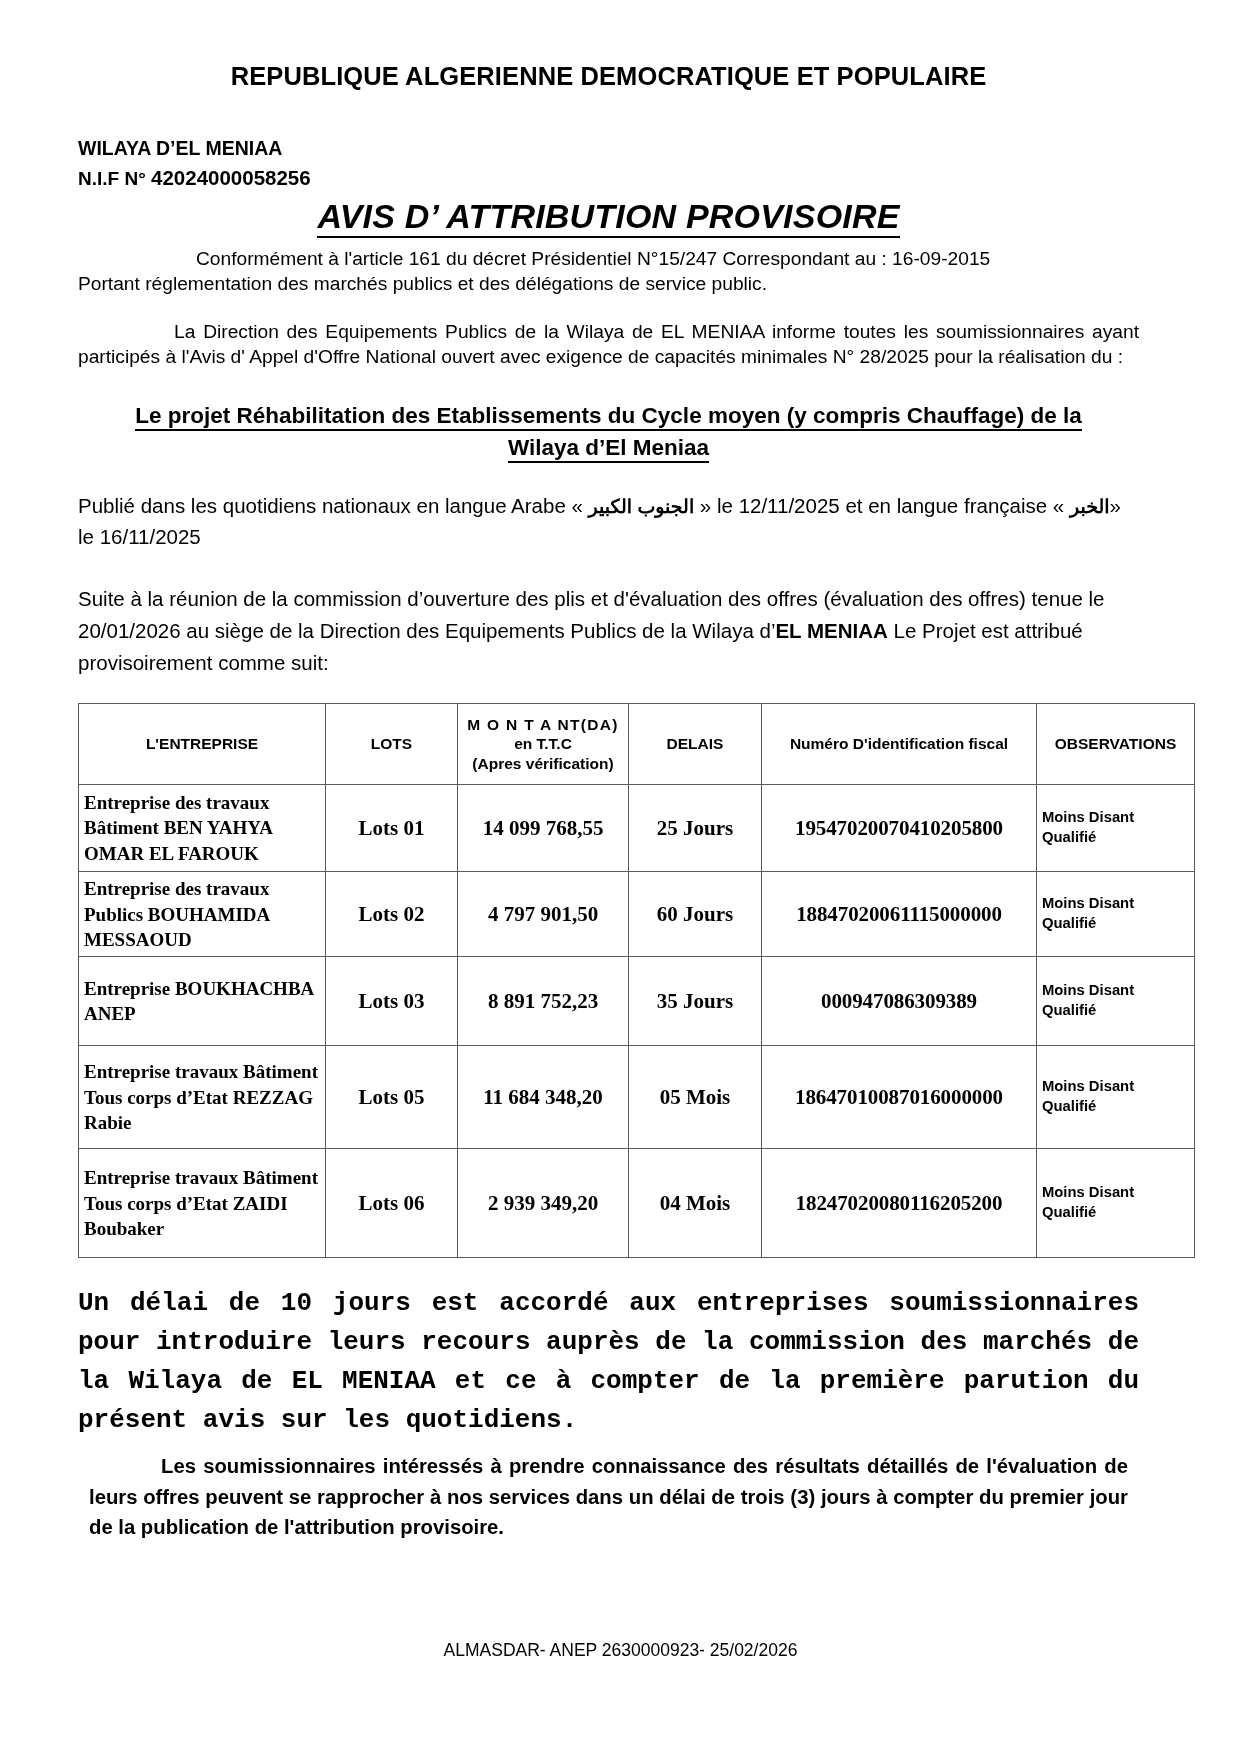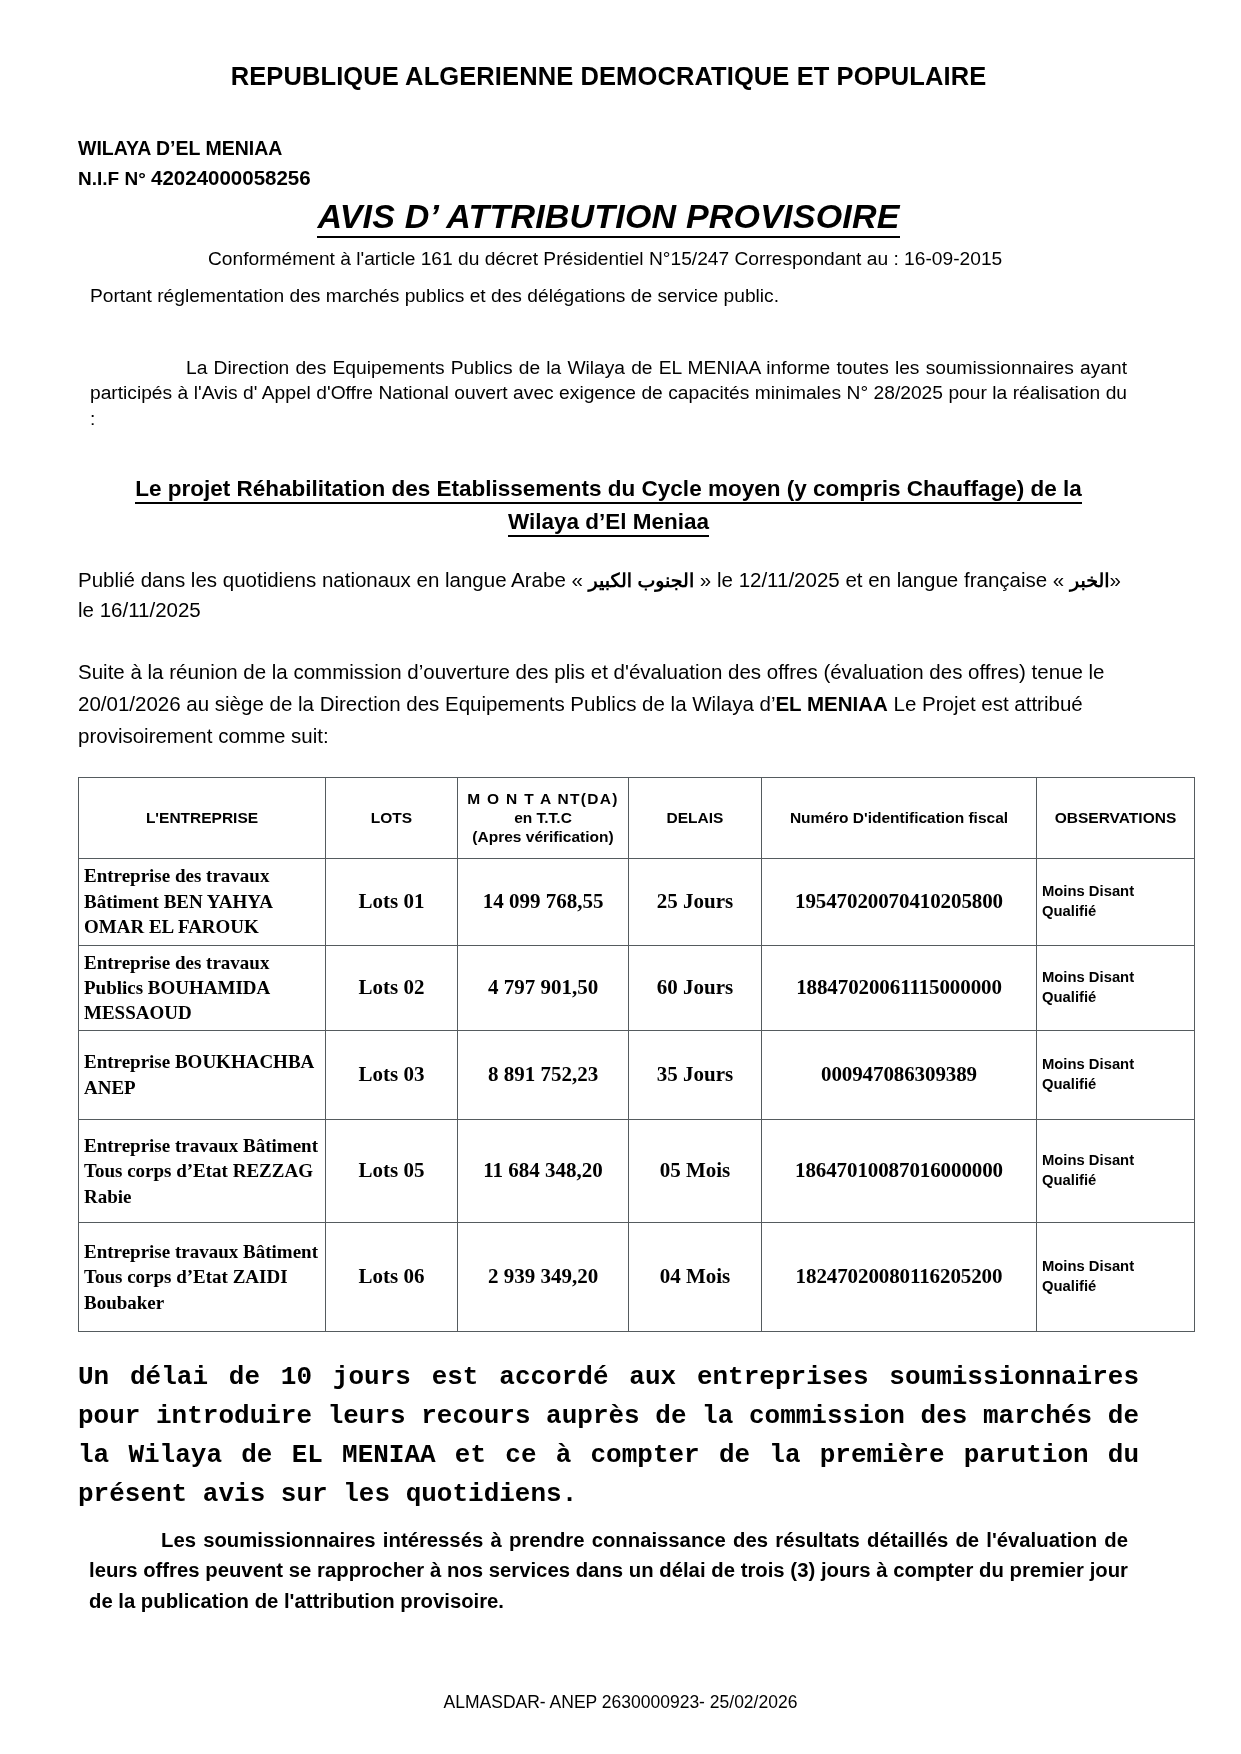--- a/index.html
+++ b/index.html
@@ -53,21 +53,21 @@
   }
   .avis-title .u {
     border-bottom: 2.3px solid #000;
     padding-bottom: 1px;
   }
 
   
   p.para {
     font-size: 19.2px;
     line-height: 1.33;
-    margin: 12px;
+    margin: 0;
     text-align: justify;
   }
   .para.conform {
     margin-top: 10px;
   }
   .indent-lg { text-indent: 118px; }
   .indent-md { text-indent: 96px; }
 
   .gap-a { height: 22px; }
   .gap-b { height: 30px; }
@@ -181,21 +181,21 @@
     line-height: 1.5;
     margin: 11px;
     text-align: justify;
     text-indent: 72px;
   }
 
   .footer {
     position: absolute;
     left: 0;
     right: 0;
-    top: 1692px;
+    top: 1640px;
     text-align: center;
     font-size: 17.5px;
     font-family: "Liberation Sans", sans-serif;
   }
 </style>
 </head>
 <body>
 
 <div class="page">
 

